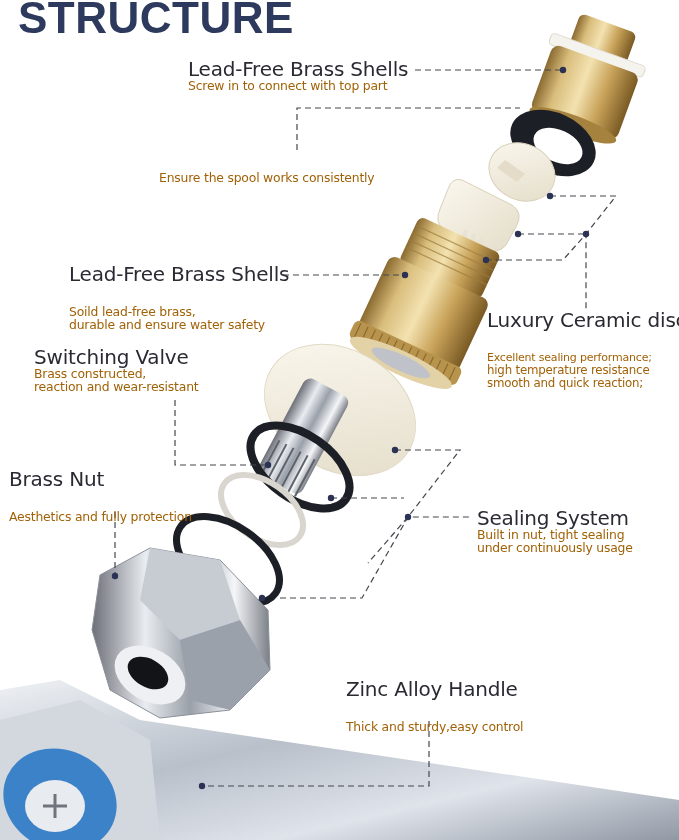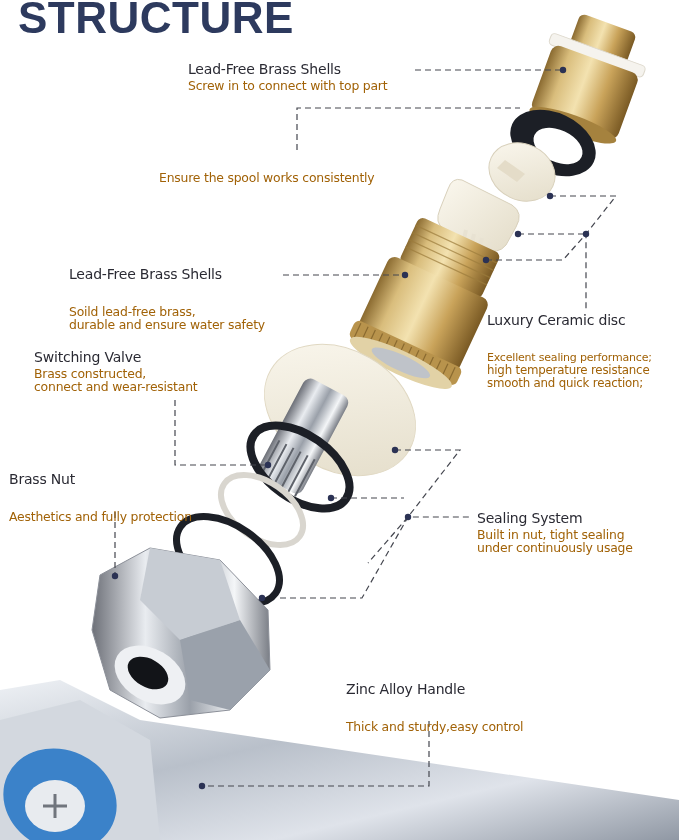--- a/index.html
+++ b/index.html
@@ -1,19 +1,19 @@
 <!DOCTYPE html>
 <html><head>
 <meta charset="utf-8">
 <style>
   html,body{margin:0;padding:0;background:#ffffff;}
   body{width:679px;height:840px;position:relative;overflow:hidden;font-family:"DejaVu Sans","Liberation Sans",sans-serif;}
   .title{position:absolute;left:18px;top:-8px;font-family:"Liberation Sans",sans-serif;font-weight:700;font-size:44px;letter-spacing:0.5px;color:#2d3a5e;line-height:52px;}
   .label{position:absolute;color:#2a2a33;}
-  .label .h{font-size:14px;line-height:20px;letter-spacing:-0.2px;white-space:nowrap;font-family:"DejaVu Sans",sans-serif;}
+  .label .h{font-size:20px;line-height:20px;letter-spacing:-0.2px;white-space:nowrap;font-family:"DejaVu Sans",sans-serif;}
   .label .d{font-size:12.4px;line-height:13px;color:#a16207;white-space:nowrap;font-family:"DejaVu Sans",sans-serif;letter-spacing:-0.2px;}
   .label .d.gap{margin-top:21px;}
   svg.art{position:absolute;left:0;top:0;}
 </style>
 </head>
 <body>
 
 <svg class="art" width="679" height="840" viewBox="0 0 679 840">
   <defs>
     <linearGradient id="brassG" x1="0" y1="0" x2="1" y2="0">
@@ -197,21 +197,21 @@
 <div class="label" style="left:487px;top:310px;">
   <div class="h">Luxury Ceramic disc</div>
   <div class="d gap" style="font-size:11px;">Excellent sealing performance;</div>
   <div class="d" style="font-size:11.8px;">high temperature resistance</div>
   <div class="d" style="font-size:11.8px;">smooth and quick reaction;</div>
 </div>
 
 <div class="label" style="left:34px;top:347px;">
   <div class="h">Switching Valve</div>
   <div class="d">Brass constructed,</div>
-  <div class="d">connect and wear-resistant</div>
+  <div class="d">reaction and wear-resistant</div>
 </div>
 
 <div class="label" style="left:9px;top:469px;">
   <div class="h">Brass Nut</div>
   <div class="d gap">Aesthetics and fully protection</div>
 </div>
 
 <div class="label" style="left:477px;top:508px;">
   <div class="h">Sealing System</div>
   <div class="d">Built in nut, tight sealing</div>

